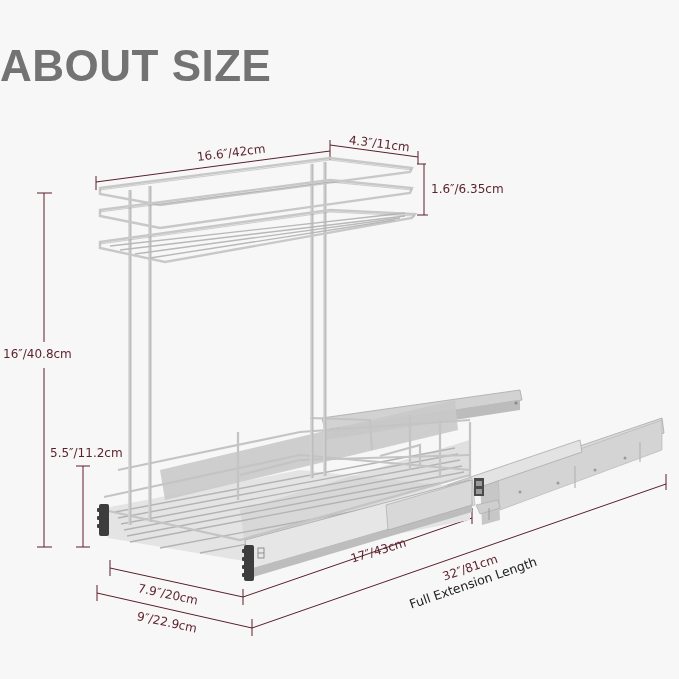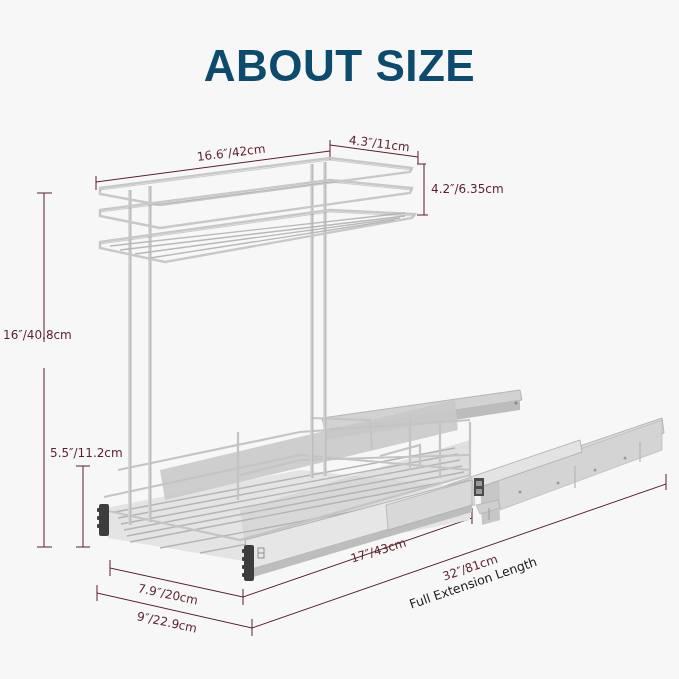--- a/index.html
+++ b/index.html
@@ -12,26 +12,26 @@
       height: 679px;
       position: relative;
       overflow: hidden;
       font-family: "DejaVu Sans", sans-serif;
     }
     .title {
       position: absolute;
       left: 0;
       top: 38px;
       width: 679px;
-      text-align: center;
+      text-align: left;
       font-family: "Liberation Sans", sans-serif;
       font-weight: bold;
       font-size: 44px;
       letter-spacing: 0.5px;
-      color: #0c4a6e;
+      color: #737373;
       line-height: 56px;
     }
     svg.scene {
       position: absolute;
       left: 0;
       top: 0;
     }
     .dim-label {
       position: absolute;
       font-family: "DejaVu Sans", sans-serif;
@@ -207,20 +207,20 @@
     <g stroke="#9e9e9e" stroke-width="0.8" opacity="0.6">
       <path d="M 100,190 L 330,160 L 412,170"></path>
       <path d="M 100,212 L 330,182 L 412,190"></path>
       <path d="M 100,244 L 330,212 L 415,216"></path>
     </g>
   </g>
 </svg>
 
 <div class="dim-label" style="left:197px; top:150px; transform: rotate(-7deg);">16.6″/42cm</div>
 <div class="dim-label" style="left:349px; top:133px; transform: rotate(7deg);">4.3″/11cm</div>
-<div class="dim-label" style="left:431px; top:182px;">4.2″/6.35cm</div>
-<div class="dim-label" style="left:3px; top:328px;">16″/40.8cm</div>
+<div class="dim-label" style="left:431px; top:182px;">1.6″/6.35cm</div>
+<div class="dim-label" style="left:3px; top:347px;">16″/40.8cm</div>
 <div class="dim-label" style="left:50px; top:446px;">5.5″/11.2cm</div>
 <div class="dim-label" style="left:351px; top:552px; transform: rotate(-17deg);">17″/43cm</div>
 <div class="dim-label" style="left:443px; top:570px; transform: rotate(-19deg);">32″/81cm</div>
 <div class="dim-sub" style="left:410px; top:598px; transform: rotate(-19deg);">Full Extension Length</div>
 <div class="dim-label" style="left:138px; top:581px; transform: rotate(12deg);">7.9″/20cm</div>
 <div class="dim-label" style="left:137px; top:609px; transform: rotate(12deg);">9″/22.9cm</div>
 
 </body></html>

